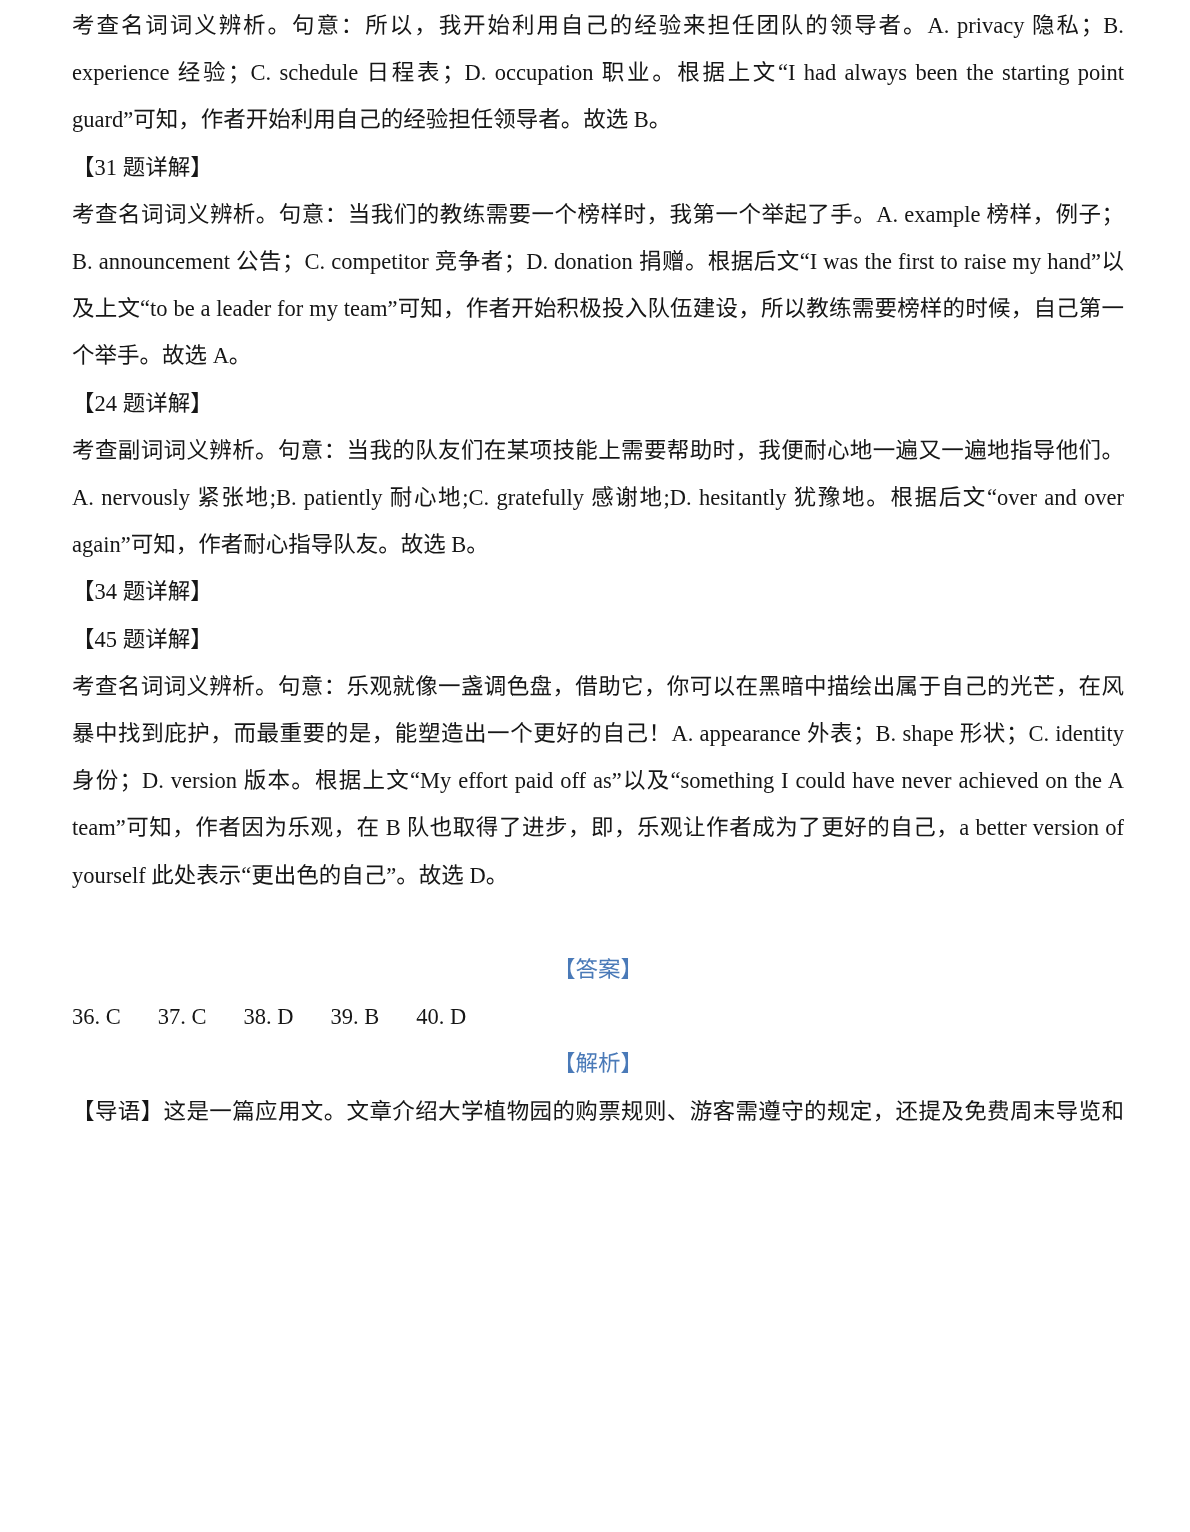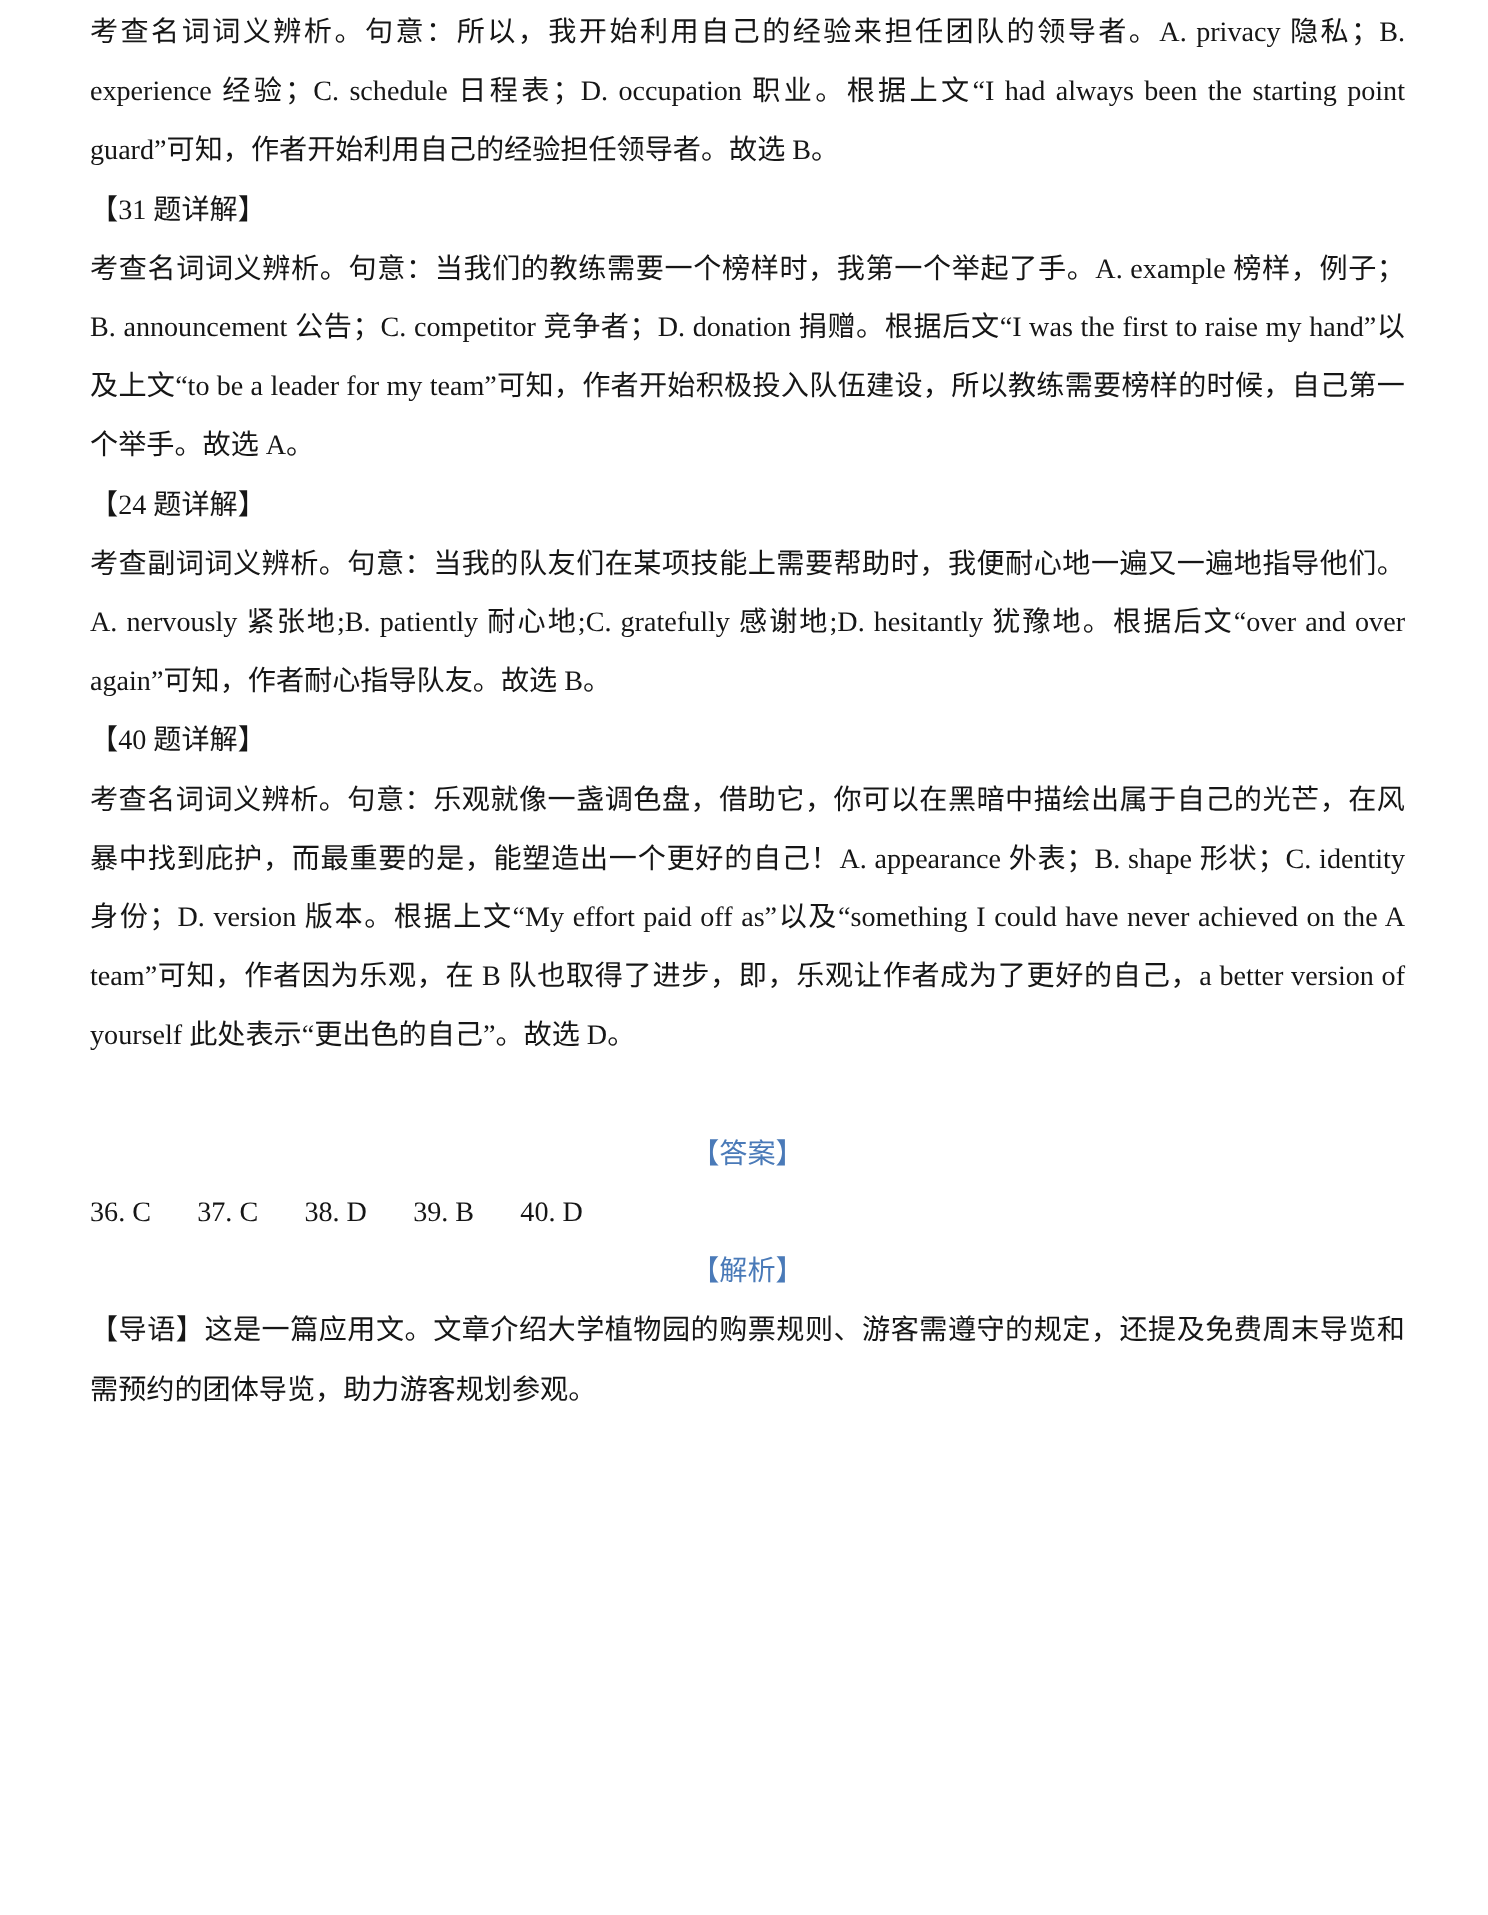--- a/index.html
+++ b/index.html
@@ -42,22 +42,23 @@
 
   <p class="para">考查名词词义辨析。句意：所以，我开始利用自己的经验来担任团队的领导者。A. privacy 隐私；B. experience 经验；C. schedule 日程表；D. occupation 职业。根据上文“I had always been the starting point guard”可知，作者开始利用自己的经验担任领导者。故选 B。</p>
 
   <p class="heading">【31 题详解】</p>
   <p class="para">考查名词词义辨析。句意：当我们的教练需要一个榜样时，我第一个举起了手。A. example 榜样，例子；B. announcement 公告；C. competitor 竞争者；D. donation 捐赠。根据后文“I was the first to raise my hand”以及上文“to be a leader for my team”可知，作者开始积极投入队伍建设，所以教练需要榜样的时候，自己第一个举手。故选 A。</p>
 
   <p class="heading">【24 题详解】</p>
   <p class="para">考查副词词义辨析。句意：当我的队友们在某项技能上需要帮助时，我便耐心地一遍又一遍地指导他们。A. nervously 紧张地;B. patiently 耐心地;C. gratefully 感谢地;D. hesitantly 犹豫地。根据后文“over and over again”可知，作者耐心指导队友。故选 B。</p>
 
 
+  <p class="heading">【34 题详解】</p>
 
-  <p class="heading">【40 题详解】</p>
+  <p class="heading">【45 题详解】</p>
   <p class="para">考查名词词义辨析。句意：乐观就像一盏调色盘，借助它，你可以在黑暗中描绘出属于自己的光芒，在风暴中找到庇护，而最重要的是，能塑造出一个更好的自己！A. appearance 外表；B. shape 形状；C. identity 身份；D. version 版本。根据上文“My effort paid off as”以及“something I could have never achieved on the A team”可知，作者因为乐观，在 B 队也取得了进步，即，乐观让作者成为了更好的自己，a better version of yourself 此处表示“更出色的自己”。故选 D。</p>
 
   <p class="heading accent mt-line">【答案】</p>
 
   <div class="answers-row">
     <span>36. C</span>
     <span>37. C</span>
     <span>38. D</span>
     <span>39. B</span>
     <span>40. D</span>

